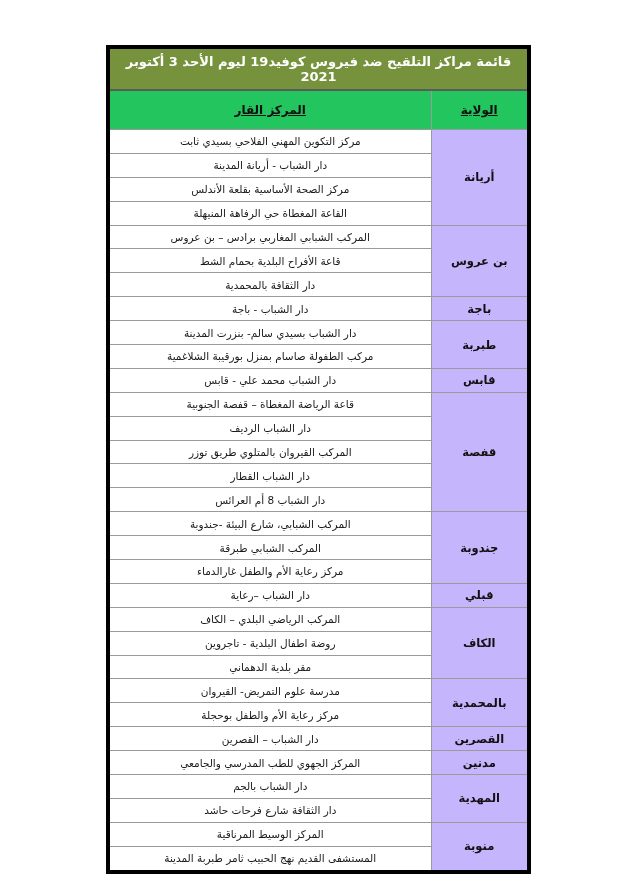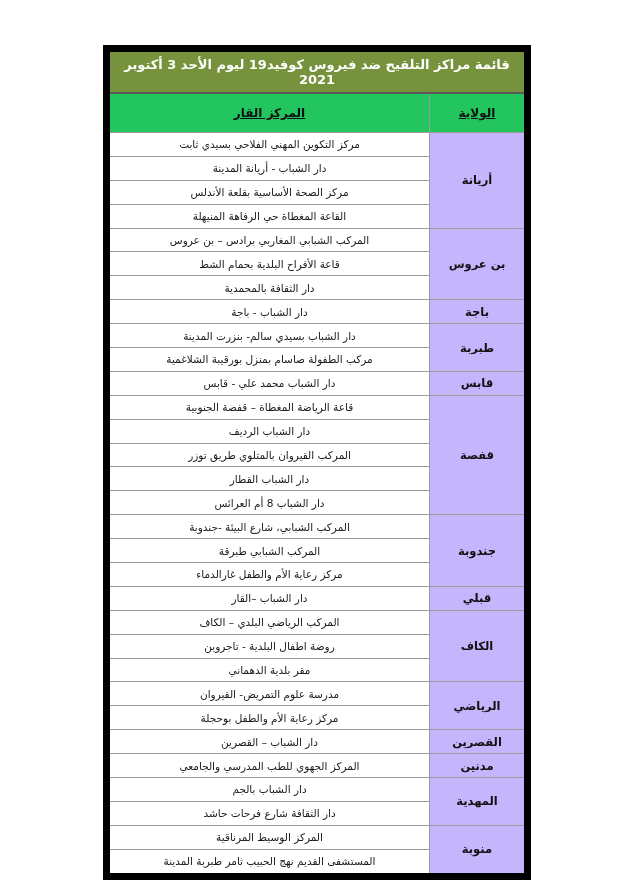--- a/index.html
+++ b/index.html
@@ -6,21 +6,21 @@
   body {
     width: 630px; height: 892px; background: #ffffff;
     font-family: "DejaVu Sans", sans-serif; position: relative; overflow: hidden;
   }
   .doc {
     position: absolute; left: 110px; top: 45px; width: 421px;
     direction: rtl;
   }
   table {
     border-collapse: collapse; width: 421px; table-layout: fixed;
-    border: 7px solid #000000;
+    border: 4px solid #000000;
   }
   td, th { border: 1px solid #9a9a9a; padding: 0; text-align: center; vertical-align: middle; }
   .title-cell {
     background: #76923c; color: #ffffff; height: 40px;
     font-size: 13px; font-weight: bold; border-bottom: 2px solid #5a5a5a;
   }
   .head-row th {
     background: #22c55e; height: 38px; font-size: 12px; font-weight: bold; color: #111; text-decoration: underline;
   }
   .gov {
@@ -109,34 +109,34 @@
           <td class="center">المركب الشبابي، شارع البيئة -جندوبة</td>
         </tr>
         <tr>
           <td class="center">المركب الشبابي طبرقة</td>
         </tr>
         <tr>
           <td class="center">مركز رعاية الأم والطفل غارالدماء</td>
         </tr>
         <tr>
           <td class="gov" rowspan="1">قبلي</td>
-          <td class="center">دار الشباب –القار</td>
+          <td class="center">دار الشباب –رعاية</td>
         </tr>
         <tr>
           <td class="gov" rowspan="3">الكاف</td>
           <td class="center">المركب الرياضي البلدي – الكاف</td>
         </tr>
         <tr>
           <td class="center">روضة اطفال البلدية - تاجروين</td>
         </tr>
         <tr>
           <td class="center">مقر بلدية الدهماني</td>
         </tr>
         <tr>
-          <td class="gov" rowspan="2">الرياضي</td>
+          <td class="gov" rowspan="2">بالمحمدية</td>
           <td class="center">مدرسة علوم التمريض- القيروان</td>
         </tr>
         <tr>
           <td class="center">مركز رعاية الأم والطفل بوحجلة</td>
         </tr>
         <tr>
           <td class="gov" rowspan="1">القصرين</td>
           <td class="center">دار الشباب – القصرين</td>
         </tr>
         <tr>

